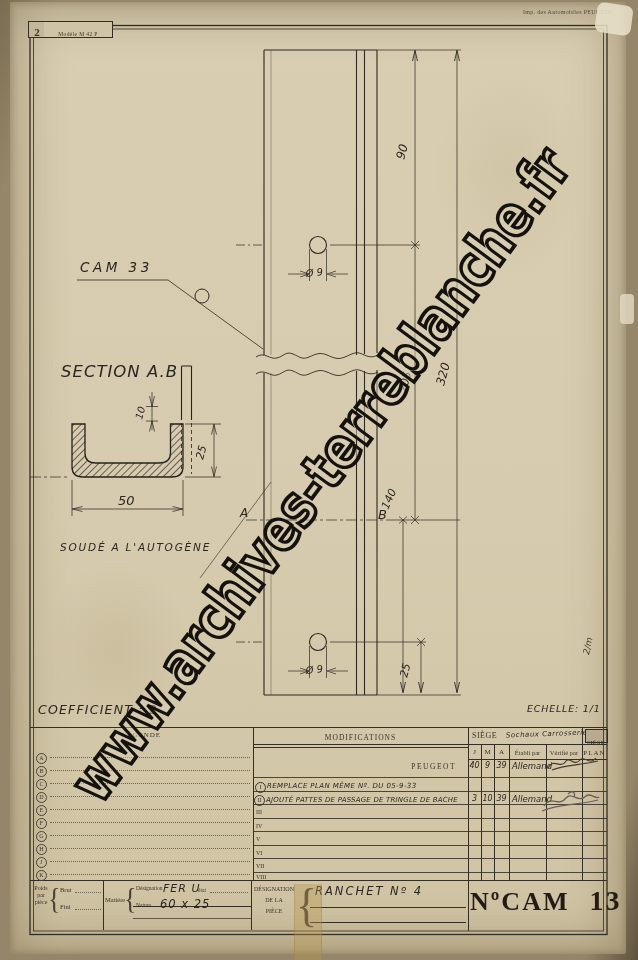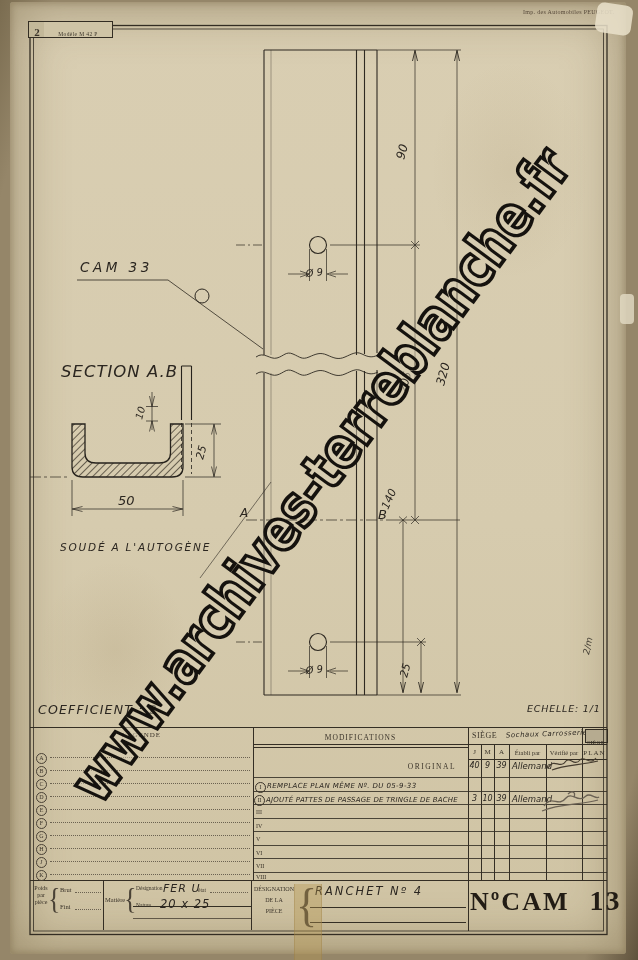--- a/index.html
+++ b/index.html
@@ -177,21 +177,21 @@
       <span class="circ" style="left:36px;top:830.5px;">G</span>
         <div class="dotted" style="left:50px;top:835px;width:200px;"></div>
       <span class="circ" style="left:36px;top:843.5px;">H</span>
         <div class="dotted" style="left:50px;top:848px;width:200px;"></div>
       <span class="circ" style="left:36px;top:856.5px;">J</span>
         <div class="dotted" style="left:50px;top:861px;width:200px;"></div>
       <span class="circ" style="left:36px;top:869.5px;">K</span>
         <div class="dotted" style="left:50px;top:874px;width:200px;"></div>
     </div>
 
-    <div class="abs printed" style="left:380px;top:762px;width:76px;text-align:right;font-size:7.5px;letter-spacing:1.5px;">ORIGINAL</div>
+    <div class="abs printed" style="left:380px;top:762px;width:76px;text-align:right;font-size:7.5px;letter-spacing:1.5px;">PEUGEOT</div>
     <span class="circ2" style="left:255px;top:782px;">I</span>
     <div class="abs hand nowrap" style="left:267px;top:782px;font-size:7px;letter-spacing:.4px;">REMPLACE PLAN MÊME Nº. DU 05-9-33</div>
     <span class="circ2" style="left:254px;top:795px;">II</span>
     <div class="abs hand nowrap" style="left:266px;top:795.5px;font-size:7px;letter-spacing:.2px;">AJOUTÉ PATTES DE PASSAGE DE TRINGLE DE BACHE</div>
     <div class="abs printed" style="left:256px;top:809px;font-size:6px;">III</div>
     <div class="abs printed" style="left:256px;top:822.5px;font-size:6px;">IV</div>
     <div class="abs printed" style="left:256px;top:836px;font-size:6px;">V</div>
     <div class="abs printed" style="left:256px;top:849.5px;font-size:6px;">VI</div>
     <div class="abs printed" style="left:256px;top:863px;font-size:6px;">VII</div>
     <div class="abs printed" style="left:256px;top:873.5px;font-size:6px;">VIII</div>
@@ -228,21 +228,21 @@
     <div class="abs printed" style="left:60px;top:903px;font-size:6.5px;">Fini</div>
     <div class="dotted" style="left:75px;top:909px;width:26px;"></div>
 
     <div class="abs printed" style="left:105px;top:896px;font-size:6.5px;">Matière</div>
     <div class="brace" style="left:124px;top:882px;font-size:26px;transform:scaleY(1.15);">{</div>
     <div class="abs printed" style="left:136px;top:885px;font-size:5.5px;">Désignation</div>
     <div class="abs hand nowrap" style="left:163px;top:882px;font-size:11px;letter-spacing:1px;">FER U</div>
     <div class="abs printed" style="left:198px;top:887px;font-size:5.5px;">état</div>
     <div class="dotted" style="left:210px;top:892px;width:38px;"></div>
     <div class="abs printed" style="left:136px;top:902px;font-size:5.5px;">Nature</div>
-    <div class="abs hand nowrap" style="left:160px;top:897px;font-size:11.5px;letter-spacing:1px;">20 x 25</div>
+    <div class="abs hand nowrap" style="left:160px;top:897px;font-size:11.5px;letter-spacing:1px;">60 x 25</div>
 
     <div class="abs printed" style="left:251px;top:886px;width:46px;text-align:center;font-size:6px;">DÉSIGNATION</div>
     <div class="abs printed" style="left:251px;top:897px;width:46px;text-align:center;font-size:6px;">DE LA</div>
     <div class="abs printed" style="left:251px;top:908px;width:46px;text-align:center;font-size:6px;">PIÈCE</div>
     <div class="brace" style="left:296px;top:879px;font-size:44px;transform:scaleY(1.05);font-weight:300;">{</div>
     <div class="abs hand nowrap" style="left:315px;top:884px;font-size:11.5px;letter-spacing:2px;">RANCHET Nº 4</div>
 
     <div class="abs nowrap" style="left:470px;top:885px;width:133px;text-align:center;">
       <span class="printed" style="font-size:26px;font-weight:bold;letter-spacing:2px;color:#221c15;">NºCAM</span>
       <span class="printed" style="font-size:28px;font-weight:bold;letter-spacing:2px;color:#221c15;margin-left:16px;">13</span>

